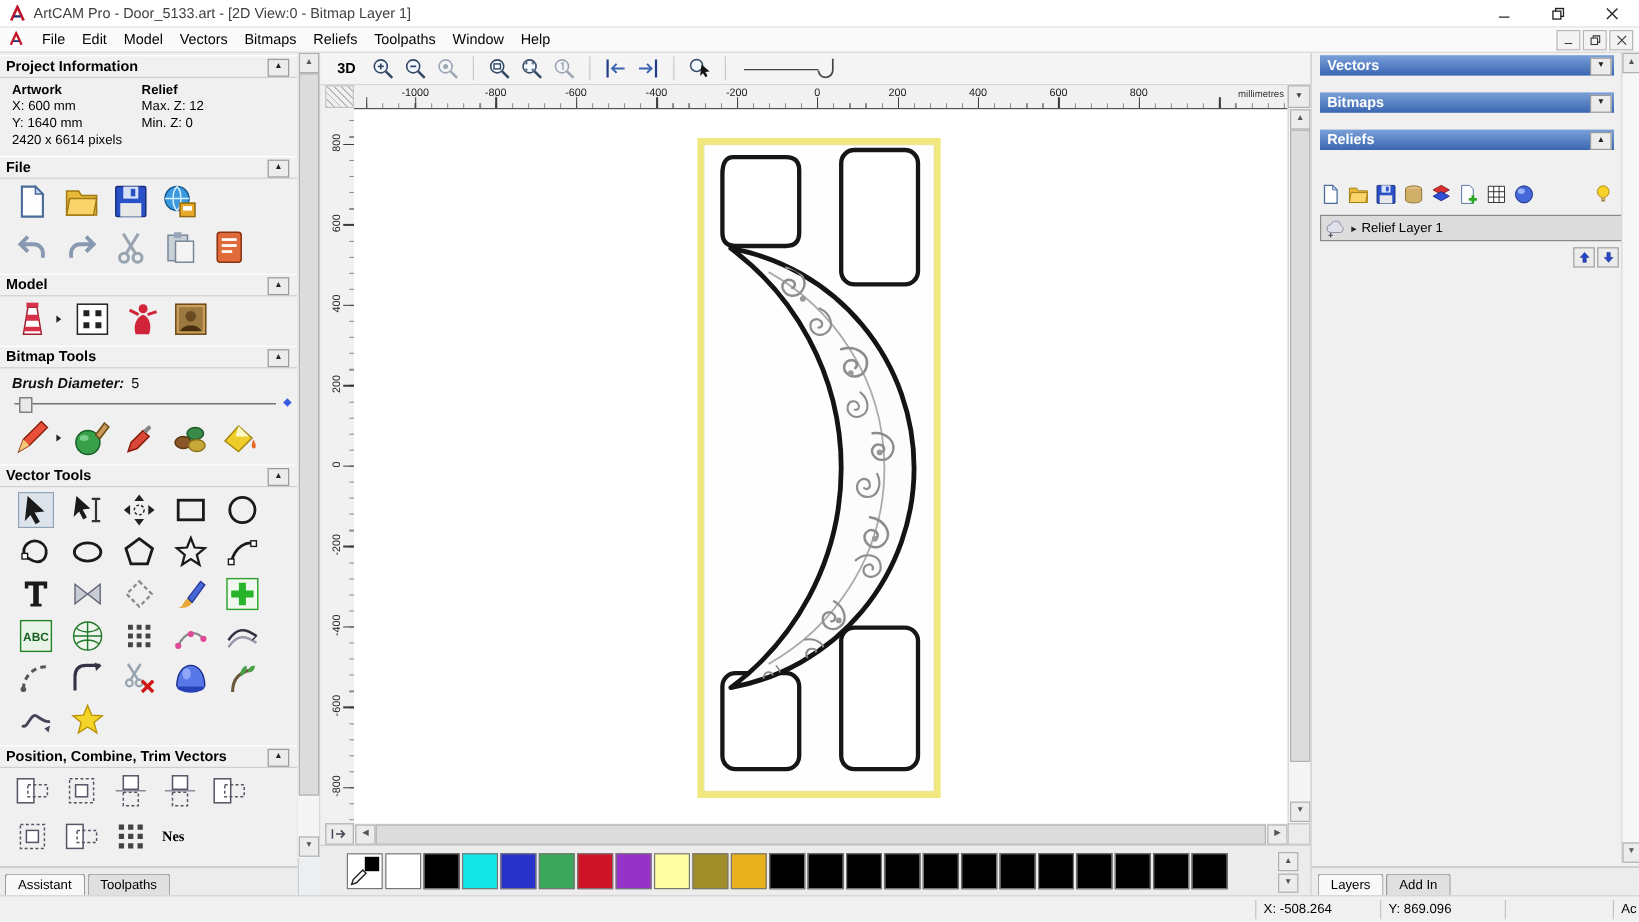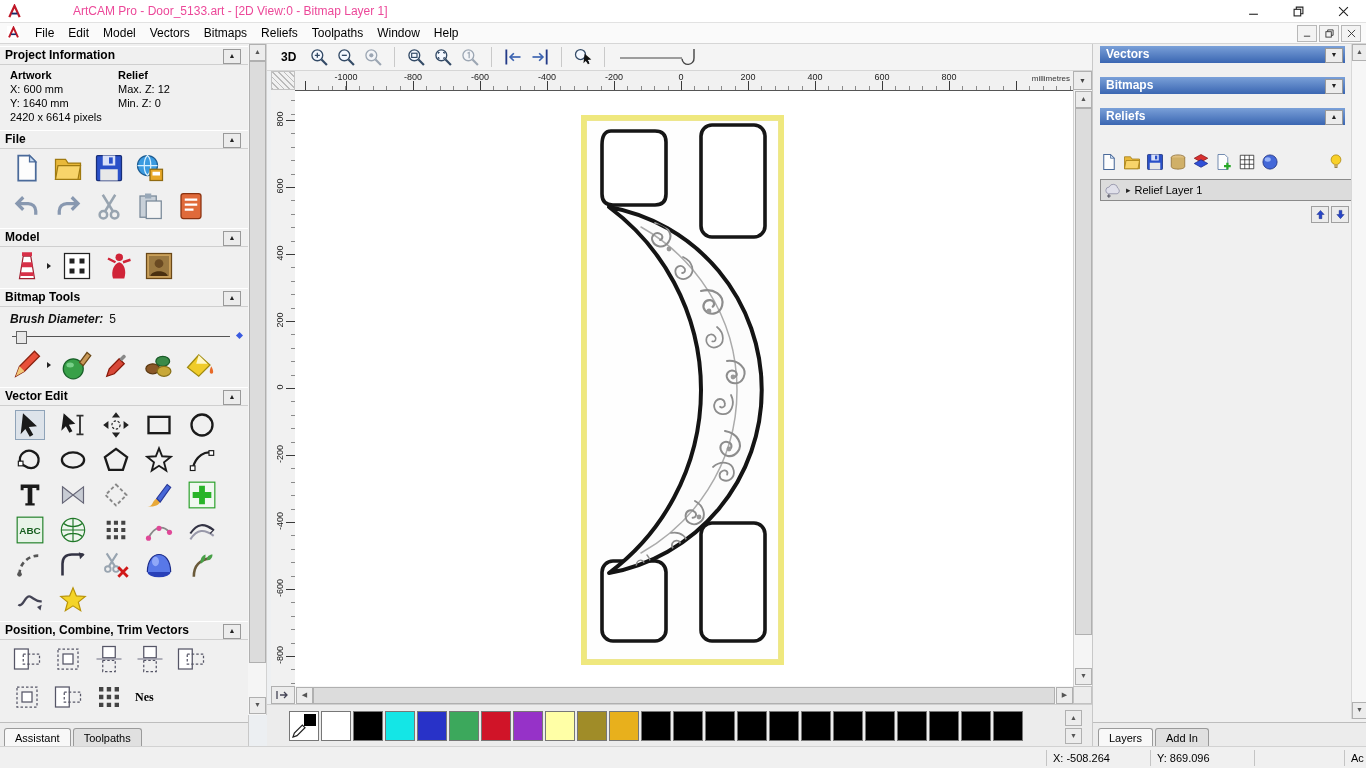--- a/index.html
+++ b/index.html
@@ -14,21 +14,21 @@
   .i18{width:18px;height:18px;}
 
   
   .g-up::before{content:"▲";} .g-dn::before{content:"▼";}
   .g-lt::before{content:"◀";} .g-rt::before{content:"▶";}
   .g-fly::before{content:"▸";}
 
   
   .titlebar{position:absolute;top:0;left:0;right:0;height:22px;background:#fff;border-bottom:1px solid #e2e2e2;display:flex;align-items:center;z-index:30;}
   .appico{width:15px;height:15px;margin:0 6px 0 7px;}
-  .title{font-size:12px;color:#ec4899;margin-left:45px;}
+  .title{font-size:12px;color:#404040;}
   .winbtns{position:absolute;right:0;top:0;height:22px;display:flex;}
   .wbtn{width:45px;height:22px;display:flex;align-items:center;justify-content:center;}
 
   
   .menubar{position:absolute;top:22px;left:0;right:0;height:21px;background:#fafafa;border-bottom:1px solid #d6d6d6;display:flex;align-items:center;z-index:29;}
   .menuico{width:13px;height:13px;margin:0 8px 0 7px;}
   .menuitem{padding:2px 7px;font-size:12px;color:#000;}
   .mdictrls{position:absolute;right:5px;top:3px;display:flex;gap:2px;}
   .mdib{width:18px;height:15px;border:1px solid #b8b8b8;background:#f3f3f3;display:flex;align-items:center;justify-content:center;}
 
@@ -354,21 +354,21 @@
         <span class="ic i30">
             <svg viewBox="0 0 24 24">
               <path d="M2 14l9-10 9 8-9 9z" fill="#f0cc2a" stroke="#a08a10"></path>
               <path d="M11 4l-2 7h9z" fill="#fff8c8"></path>
               <path d="M21 13c2 3.5 2 6 .2 6-1.8 0-1.8-2.5-.2-6z" fill="#e86a28"></path>
             </svg>
           </span>
       </div>
 
       <div class="sec-h">
-        <span>Vector Edit</span>
+        <span>Vector Tools</span>
         <span class="updn g-up"></span>
       </div>
       <div class="vgrid">
         <span class="ic i28 pressed">
             <svg viewBox="0 0 24 24">
               <path d="M6 2l12 11-7 .8 3.8 6.6-3 1.7-3.8-6.6L4 20z" fill="#1a1a1a"></path>
             </svg>
           </span>
         <span class="ic i28">
             <svg viewBox="0 0 24 24">

